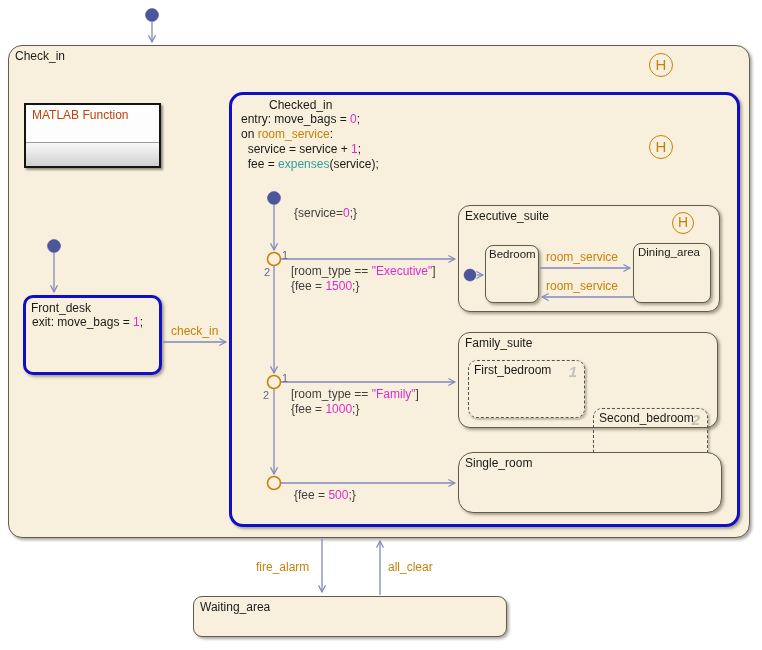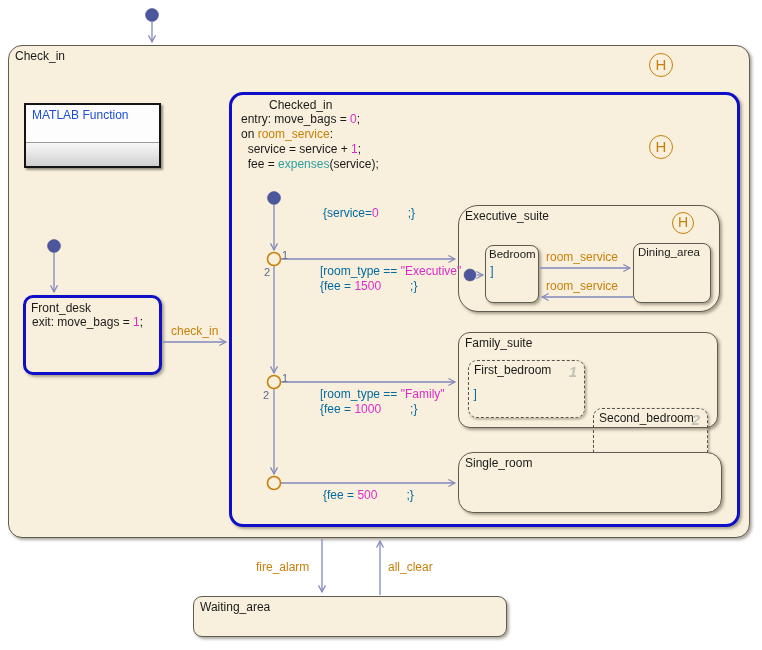--- a/index.html
+++ b/index.html
@@ -19,38 +19,38 @@
     border:1.6px dashed #55524A;
     box-shadow:1.5px 1.5px 2px rgba(70,62,45,.3);
   }
   .state-label {
     font-size:12px; color:#1a1a1a; white-space:nowrap; padding:3px 0 0 6px;
   }
   .state-body { font-size:12px; color:#1a1a1a; white-space:pre; line-height:15px; padding:0 0 0 6px; }
 
   .txt { position:absolute; font-size:12px; white-space:pre; line-height:15px; }
   .orange { color:#C8800A; }
-  .purple { color:#0369a1;margin-left:29px; }
+  .purple { color:#404040; }
   .magenta { color:#DD2BCB; }
   .teal { color:#2D9E9E; }
   .jnum { position:absolute; font-size:11px; color:#5E6890; }
 
   .hjunction {
     position:absolute; border:1.6px solid #C8800A; border-radius:50%;
     color:#C8800A; text-align:center; font-size:15px;
     width:24px; height:24px; line-height:21px;
   }
   .hjunction.small { width:22px; height:22px; line-height:19px; font-size:14px; }
 
   .ml-block {
     position:absolute; left:24px; top:103px; width:137px; height:65px;
     background:#FDFDFD; border:2px solid #141414;
     box-shadow:2px 2px 2px rgba(0,0,0,.4);
   }
-  .ml-title { font-size:12px; color:#1d4ed8; padding:3px 0 0 6px; white-space:nowrap; }
+  .ml-title { font-size:12px; color:#c2410c; padding:3px 0 0 6px; white-space:nowrap; }
   .ml-code { font-size:12px; color:#111; padding:2px 0 0 6px; white-space:nowrap; }
   .ml-footer {
     position:absolute; left:0; right:0; bottom:0; height:24px;
     border-top:1px solid #9a9a9a;
     background:linear-gradient(180deg,#F7F7F7 0%,#E9E9E9 40%,#CFCFCF 100%);
   }
 
   .order-num {
     position:absolute; top:2px; right:7px;
     font-size:15px; font-weight:bold; font-style:italic; color:#C2C2BA;
@@ -78,21 +78,21 @@
   </div>
 
   <div class="state sel" style="left:229px; top:92px; width:511px; height:435px; border-radius:14px;">
     <div class="state-label" style="padding-left:5px;margin-left:32px;">Checked_in</div>
     <div class="state-body" style="padding-left:9px;"><span>entry: move_bags = </span><span class="magenta">0</span><span>;</span>
 <span>on </span><span class="orange">room_service</span><span>:</span>
 <span>  service = service + </span><span class="magenta">1</span><span>;</span>
 <span>  fee = </span><span class="teal">expenses</span><span>(service);</span></div>
   </div>
 
-  <div class="state" style="left:458px; top:205px; width:262px; height:107px; border-radius:20px;">
+  <div class="state" style="left:458px; top:205px; width:262px; height:107px; border-radius:12px;">
     <div class="state-label">Executive_suite</div>
   </div>
 
   <div class="state" style="left:485px; top:245px; width:54px; height:58px; border-radius:8px;">
     <div class="state-label" style="padding:2px 0 0 3px; font-size:11.5px;">Bedroom</div>
   </div>
 
   <div class="state" style="left:633px; top:243px; width:78px; height:60px; border-radius:8px;">
     <div class="state-label" style="padding:2px 0 0 4px; font-size:11.5px;">Dining_area</div>
   </div>

